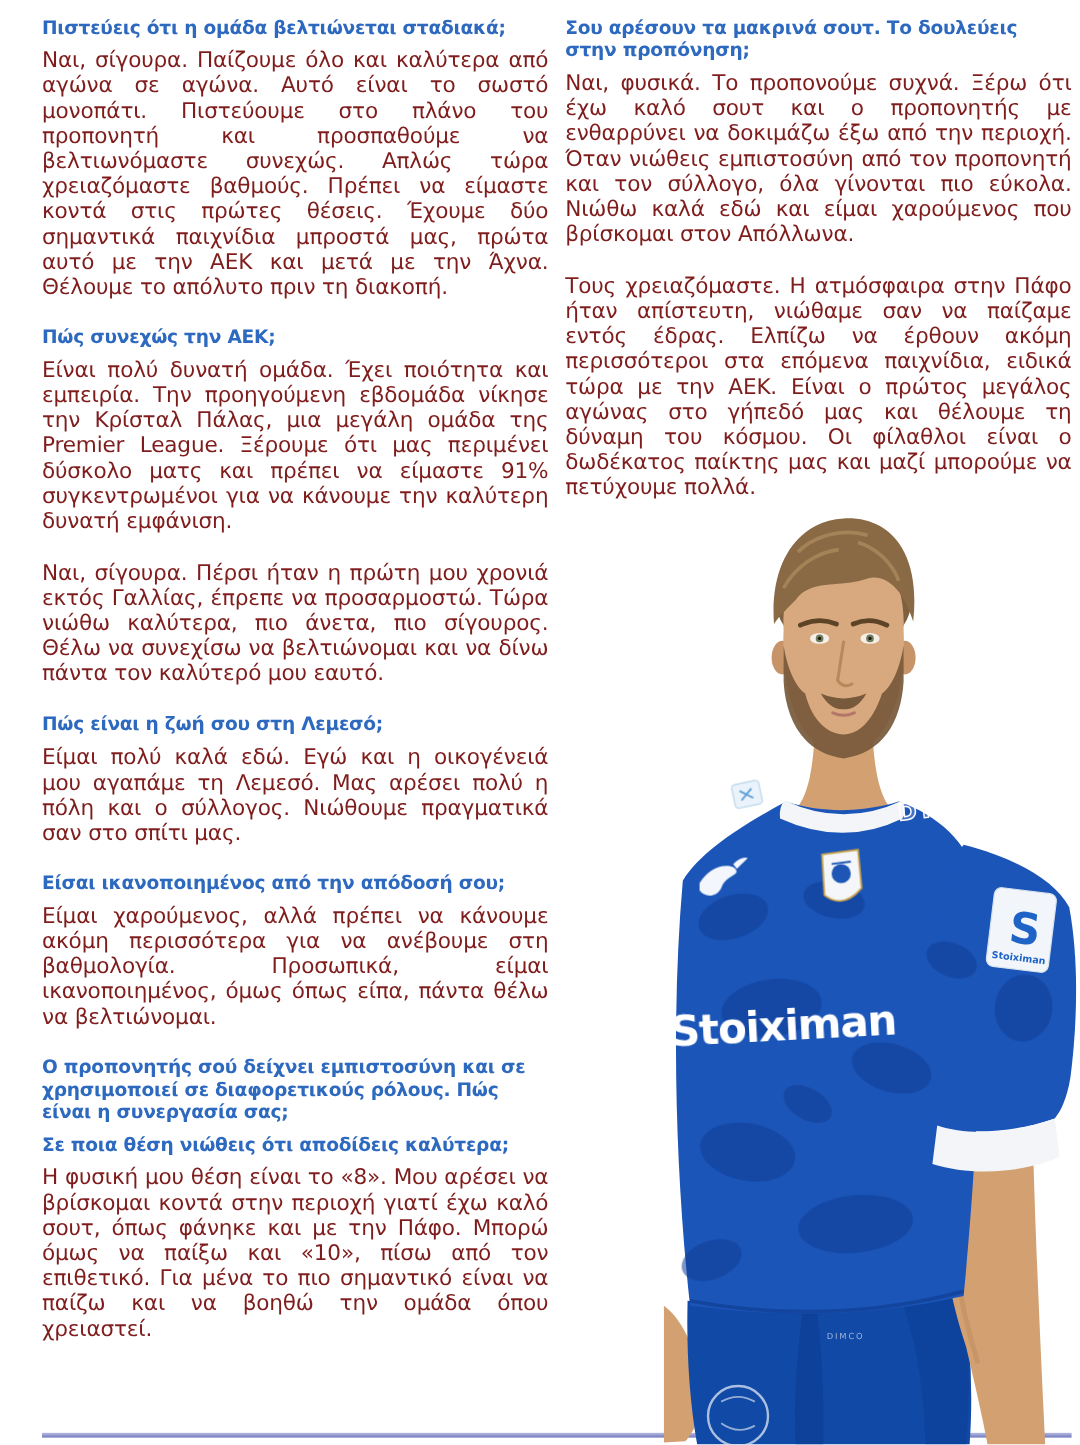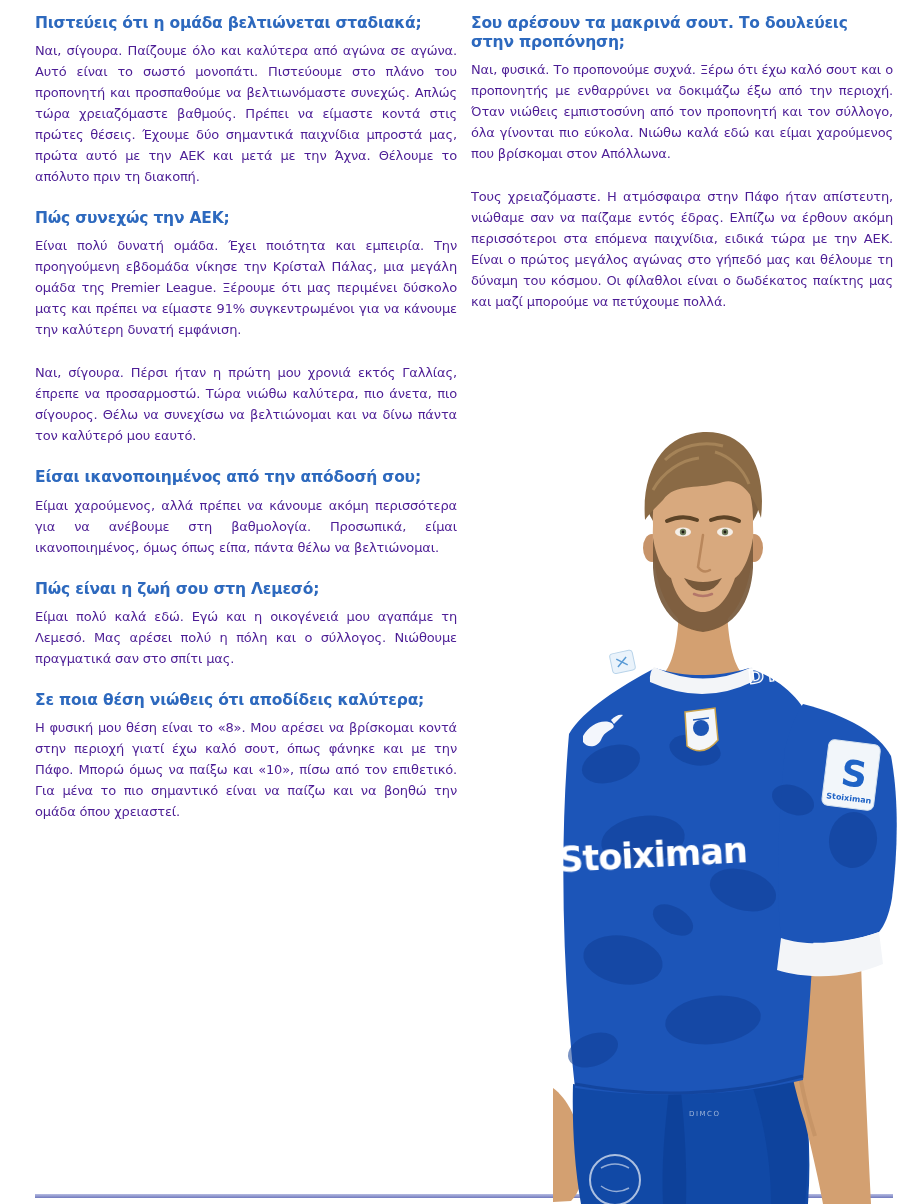--- a/index.html
+++ b/index.html
@@ -8,21 +8,21 @@
     position:relative; width:900px; height:1204px; background:#fff;
     overflow:hidden; font-family:"DejaVu Sans","Liberation Sans",sans-serif;padding-left:29px;
   }
   .columns { position:absolute; left:35px; top:14px; width:858px; display:flex; gap:14px; z-index:3; }
   .col { width:422px; }
   .qa h3 {
     color:#2d69be; font-size:15.5px; font-weight:bold; line-height:1.24;
     margin:0 0 7px 0; letter-spacing:-0.2px;
   }
   .qa p {
-    color:#4c1d95; font-size:13px; line-height:21px; text-align:justify;
+    color:#7f1d1d; font-size:18px; line-height:21px; text-align:justify;
     margin:0 0 22px 0; letter-spacing:-0.15px;
   }
   .bottom-rule {
     position:absolute; left:35px; top:1194px; width:858px; height:4px; z-index:1;
     background:linear-gradient(#b6bce2, #7079bd);
   }
   .photo {
     position:absolute; left:553px; top:420px; width:347px; height:784px;
     overflow:hidden; z-index:2;
   }
@@ -40,28 +40,29 @@
         <p>Ναι, σίγουρα. Παίζουμε όλο και καλύτερα από αγώνα σε αγώνα. Αυτό είναι το σωστό μονοπάτι. Πιστεύουμε στο πλάνο του προπονητή και προσπαθούμε να βελτιωνόμαστε συνεχώς. Απλώς τώρα χρειαζόμαστε βαθμούς. Πρέπει να είμαστε κοντά στις πρώτες θέσεις. Έχουμε δύο σημαντικά παιχνίδια μπροστά μας, πρώτα αυτό με την ΑΕΚ και μετά με την Άχνα. Θέλουμε το απόλυτο πριν τη διακοπή.</p>
       </section>
       <section class="qa">
         <h3>Πώς συνεχώς την ΑΕΚ;</h3>
         <p>Είναι πολύ δυνατή ομάδα. Έχει ποιότητα και εμπειρία. Την προηγούμενη εβδομάδα νίκησε την Κρίσταλ Πάλας, μια μεγάλη ομάδα της Premier League. Ξέρουμε ότι μας περιμένει δύσκολο ματς και πρέπει να είμαστε 91% συγκεντρωμένοι για να κάνουμε την καλύτερη δυνατή εμφάνιση.</p>
       </section>
       <section class="qa">
         <p>Ναι, σίγουρα. Πέρσι ήταν η πρώτη μου χρονιά εκτός Γαλλίας, έπρεπε να προσαρμοστώ. Τώρα νιώθω καλύτερα, πιο άνετα, πιο σίγουρος. Θέλω να συνεχίσω να βελτιώνομαι και να δίνω πάντα τον καλύτερό μου εαυτό.</p>
       </section>
       <section class="qa">
+        <h3>Πώς είναι η ζωή σου στη Λεμεσό;</h3>
+        <p>Είμαι πολύ καλά εδώ. Εγώ και η οικογένειά μου αγαπάμε τη Λεμεσό. Μας αρέσει πολύ η πόλη και ο σύλλογος. Νιώθουμε πραγματικά σαν στο σπίτι μας.</p>
+      </section>
+      <section class="qa">
         <h3>Είσαι ικανοποιημένος από την απόδοσή σου;</h3>
         <p>Είμαι χαρούμενος, αλλά πρέπει να κάνουμε ακόμη περισσότερα για να ανέβουμε στη βαθμολογία. Προσωπικά, είμαι ικανοποιημένος, όμως όπως είπα, πάντα θέλω να βελτιώνομαι.</p>
       </section>
       <section class="qa">
-        <h3>Πώς είναι η ζωή σου στη Λεμεσό;</h3>
-        <p>Είμαι πολύ καλά εδώ. Εγώ και η οικογένειά μου αγαπάμε τη Λεμεσό. Μας αρέσει πολύ η πόλη και ο σύλλογος. Νιώθουμε πραγματικά σαν στο σπίτι μας.</p>
-      </section>
-      <section class="qa">
+        <h3>Ο προπονητής σού δείχνει εμπιστοσύνη και σε χρησιμοποιεί σε διαφορετικούς ρόλους. Πώς είναι η συνεργασία σας;</h3>
       </section>
       <section class="qa">
         <h3>Σε ποια θέση νιώθεις ότι αποδίδεις καλύτερα;</h3>
         <p>Η φυσική μου θέση είναι το «8». Μου αρέσει να βρίσκομαι κοντά στην περιοχή γιατί έχω καλό σουτ, όπως φάνηκε και με την Πάφο. Μπορώ όμως να παίξω και «10», πίσω από τον επιθετικό. Για μένα το πιο σημαντικό είναι να παίζω και να βοηθώ την ομάδα όπου χρειαστεί.</p>
       </section>
     </div>
 
     <div class="col">
       <section class="qa">
         <h3>Σου αρέσουν τα μακρινά σουτ. Το δουλεύεις στην προπόνηση;</h3>

